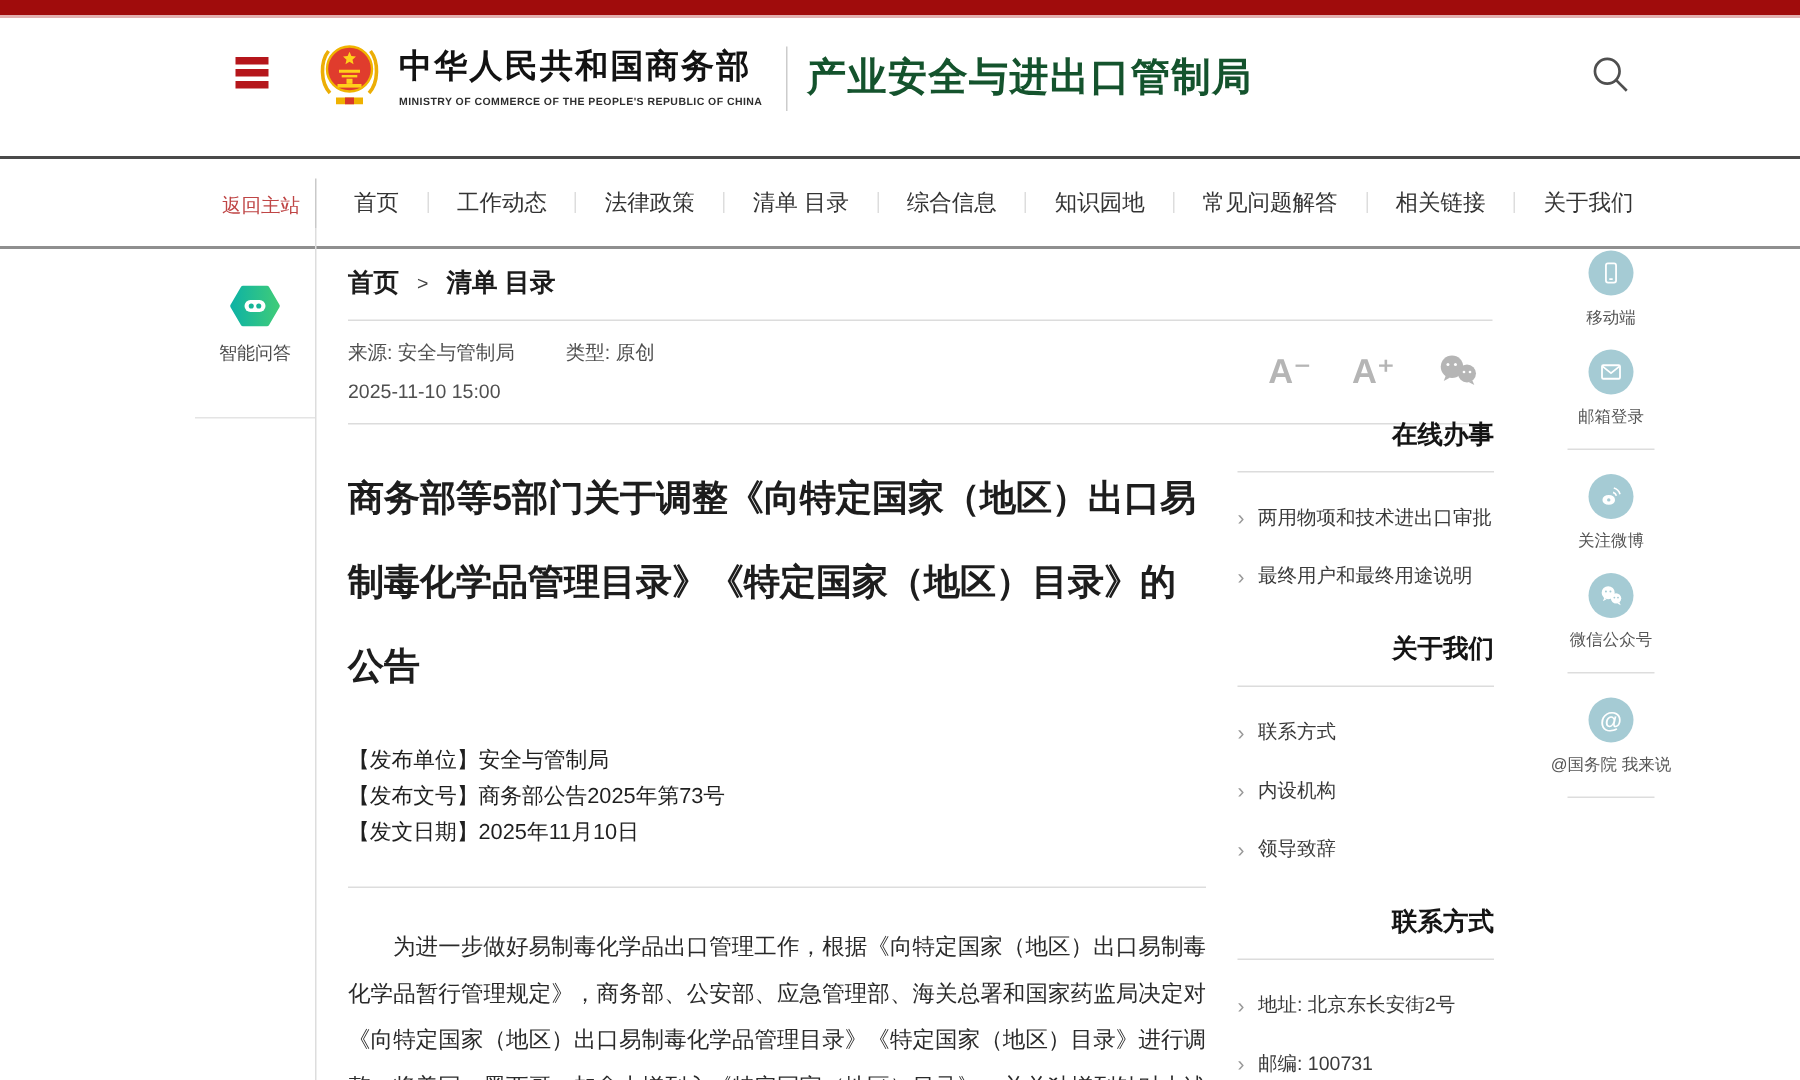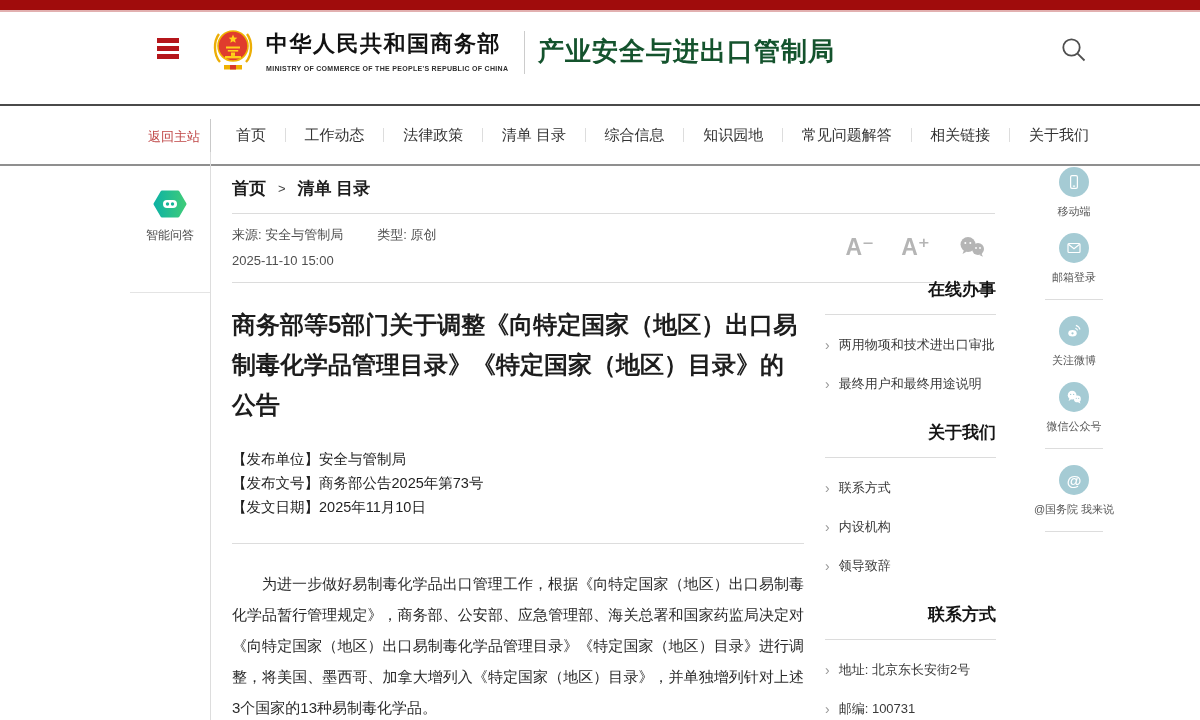--- a/index.html
+++ b/index.html
@@ -24,36 +24,36 @@
   .search-btn{position:absolute;left:1059px;top:23px;width:32px;height:34px;cursor:pointer;}
   
   .nav{position:relative;height:58px;background:#fff;border-top:2px solid #4a4a4a;border-bottom:2px solid #8f8f8f;}
   .back-link{position:absolute;left:148px;top:22px;font-size:13px;color:#bf4545;cursor:pointer;}
   .nav-vdiv{position:absolute;left:210px;top:13px;width:1px;height:33px;background:#c9c9c9;}
   .nav-items{position:absolute;left:230px;right:105px;top:0;height:100%;display:flex;align-items:center;justify-content:space-between;}
   .nav-item{font-size:15px;color:#333;cursor:pointer;white-space:nowrap;padding:0 6px;}
   .nav-sep{width:1px;height:14px;background:#ddd;}
   
   .left-rail{position:absolute;left:0;top:152px;width:211px;height:568px;border-right:1px solid #ddd;box-sizing:border-box;}
-  .assistant{position:absolute;left:130px;top:38px;width:80px;text-align:center;padding-bottom:48px;border-bottom:1px solid #e4e4e4;cursor:pointer;}
+  .assistant{position:absolute;left:130px;top:38px;width:80px;text-align:center;padding-bottom:34px;border-bottom:1px solid #e4e4e4;cursor:pointer;}
   .assistant-label{font-size:12px;color:#4a4a4a;margin-top:9px;}
   
   .main{position:absolute;left:232px;top:152px;width:763px;}
   .breadcrumb{display:flex;align-items:center;gap:12px;padding:25px 0 13px;border-bottom:1px solid #dcdcdc;font-size:17px;font-weight:700;color:#1c1c1c;}
   .breadcrumb .crumb-sep{color:#444;font-size:13px;font-weight:400;}
   .breadcrumb .crumb-home{cursor:pointer;}
   .meta{display:flex;justify-content:space-between;align-items:center;padding:12px 0 14px;border-bottom:1px solid #dcdcdc;}
   .meta-lines{font-size:13px;color:#4f4f4f;}
   .meta-row1{display:flex;gap:34px;}
   .meta-time{margin-top:9px;}
   .meta-tools{display:flex;align-items:center;gap:27px;margin-right:8px;}
   .font-btn{font-size:23px;font-weight:700;color:#b5b5b5;cursor:pointer;line-height:1;}
   
   .article{width:572px;}
-  .art-title{margin-top:22px;font-size:24px;line-height:40px;font-weight:700;color:#1d1d1d;}
+  .art-title{margin-top:22px;font-size:24px;line-height:56px;font-weight:700;color:#1d1d1d;}
   .pubinfo{margin-top:22px;font-size:14.5px;line-height:24px;color:#1f1f1f;}
   .art-div{margin-top:24px;border-bottom:1px solid #ddd;}
   .para{font-size:15px;line-height:31px;color:#2a2a2a;text-indent:2em;text-align:justify;margin:24px 0 0;}
   
   .sidebar{position:absolute;left:593px;top:126px;width:171px;}
   .sb-section{margin-bottom:28px;}
   .sb-title{font-size:17px;font-weight:700;color:#141414;padding-bottom:13px;border-bottom:1px solid #dcdcdc;text-align:right;}
   .sb-item{display:flex;align-items:center;margin-top:21px;font-size:13px;color:#3a3a3a;cursor:pointer;white-space:nowrap;}
   .sb-item .chev{color:#999;margin-right:9px;font-size:14px;line-height:1;}
   

